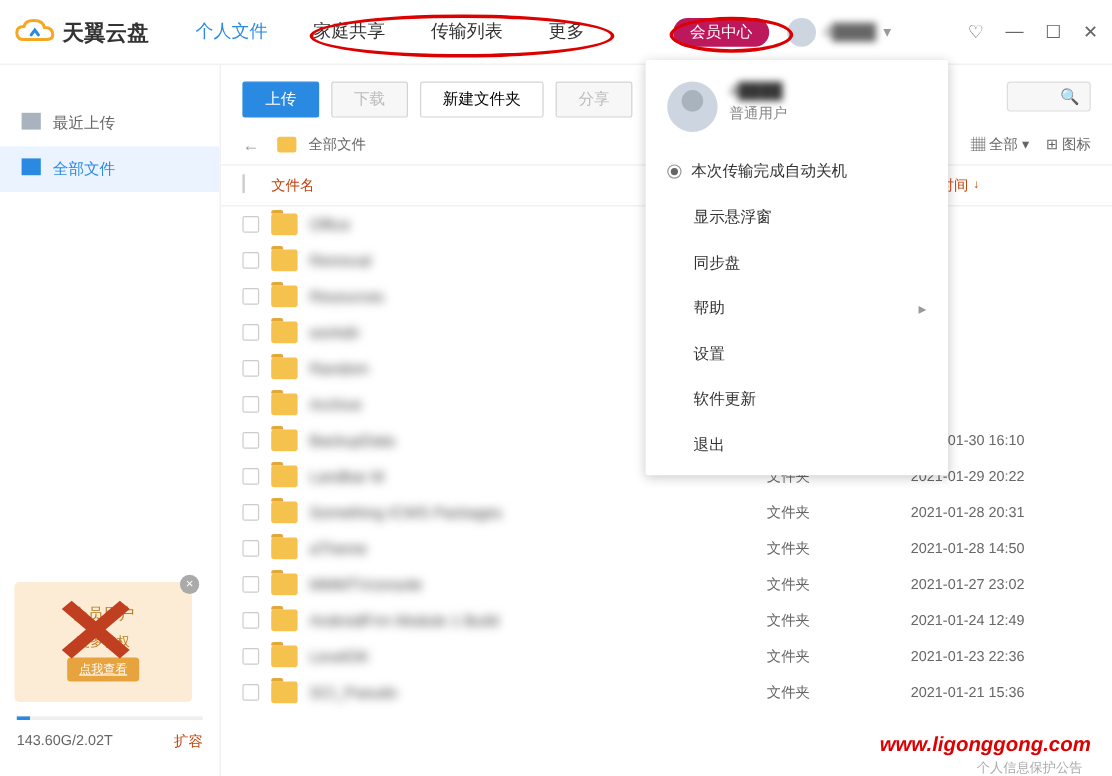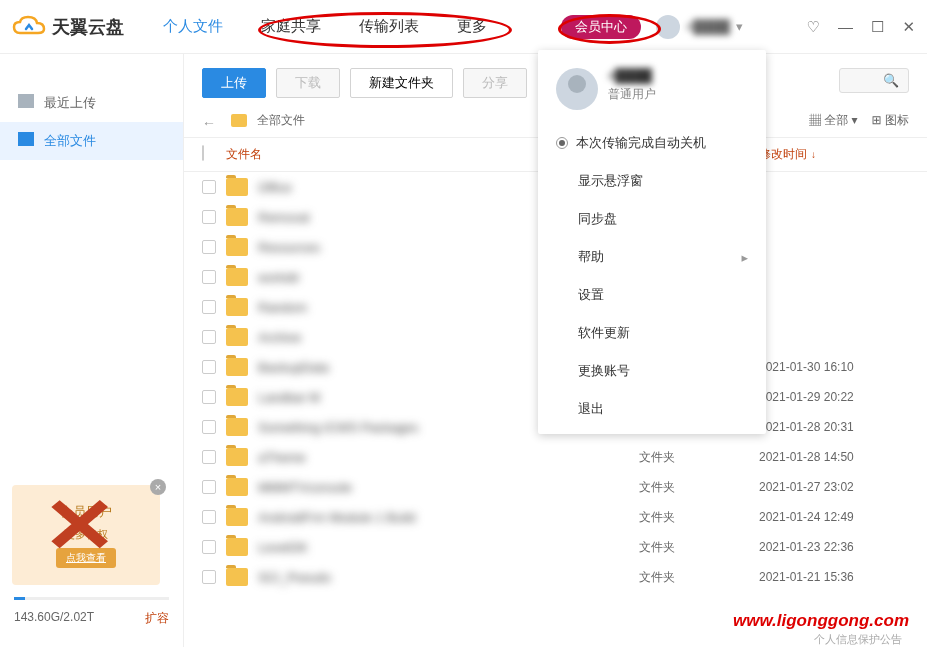--- a/index.html
+++ b/index.html
@@ -63,21 +63,21 @@
 .rows { overflow: visible; }
 .row { display:flex; align-items:center; padding:6px 18px; font-size:13px; color:#333; }
 .chk { width:14px; height:14px; border:1px solid #ccc; border-radius:2px; margin-right:10px; flex-shrink:0; }
 .folder-ic { width:22px; height:18px; background:#f5c24e; border-radius:2px; margin-right:10px; flex-shrink:0; position:relative;}
 .folder-ic::before { content:''; position:absolute; top:-3px; left:0; width:10px; height:3px; background:#e0a83a; border-radius:2px 2px 0 0;}
 .fname { flex:1; filter: blur(4px); color:#444; }
 .ftype { width:120px; color:#666; font-size:12px; }
 .fdate { width:150px; color:#666; font-size:12px; }
 
 
-.dropdown { position:absolute; left:538px; top:50px; width:228px; background:#fff; box-shadow:0 2px 10px rgba(0,0,0,.2); border-radius:2px; z-index:50; padding-bottom:6px;}
+.dropdown { position:absolute; left:538px; top:50px; width:252px; background:#fff; box-shadow:0 2px 10px rgba(0,0,0,.2); border-radius:2px; z-index:50; padding-bottom:6px;}
 .dd-user { display:flex; gap:10px; padding:18px 18px 14px; }
 .dd-avatar { width:42px; height:42px; border-radius:50%; background:#cdd6e0; position:relative;}
 .dd-avatar::after{content:''; position:absolute; width:18px; height:18px; background:#a8b3bd; border-radius:50%; top:7px; left:12px;}
 .dd-uname { filter: blur(3px); font-size:13px; }
 .dd-role { font-size:12px; color:#888; margin-top:3px;}
 .dd-item { padding:10px 18px; font-size:13px; color:#333; display:flex; align-items:center; cursor:pointer; }
 .dd-item .arrow { margin-left:auto; color:#999; }
 .dd-radio { width:12px; height:12px; border:1px solid #999; border-radius:50%; margin-right:8px; position:relative;}
 .dd-radio.on::after{content:''; position:absolute; width:6px; height:6px; background:#666; border-radius:50%; top:2px; left:2px;}
 .dd-item.indent { padding-left:40px; }
@@ -300,19 +300,18 @@
     <span>本次传输完成自动关机</span>
   </div>
   <div class="dd-item indent">显示悬浮窗</div>
   <div class="dd-item indent">同步盘</div>
   <div class="dd-item indent">
     <span>帮助</span>
     <span class="arrow">▸</span>
   </div>
   <div class="dd-item indent">设置</div>
   <div class="dd-item indent">软件更新</div>
-  <div class="dd-item indent">更换账号</div>
   <div class="dd-item indent">退出</div>
 </div>
 
 <div class="ellipse el1"></div>
 <div class="ellipse el2"></div>
 <div class="ellipse el3"></div>
 
 </body></html>

